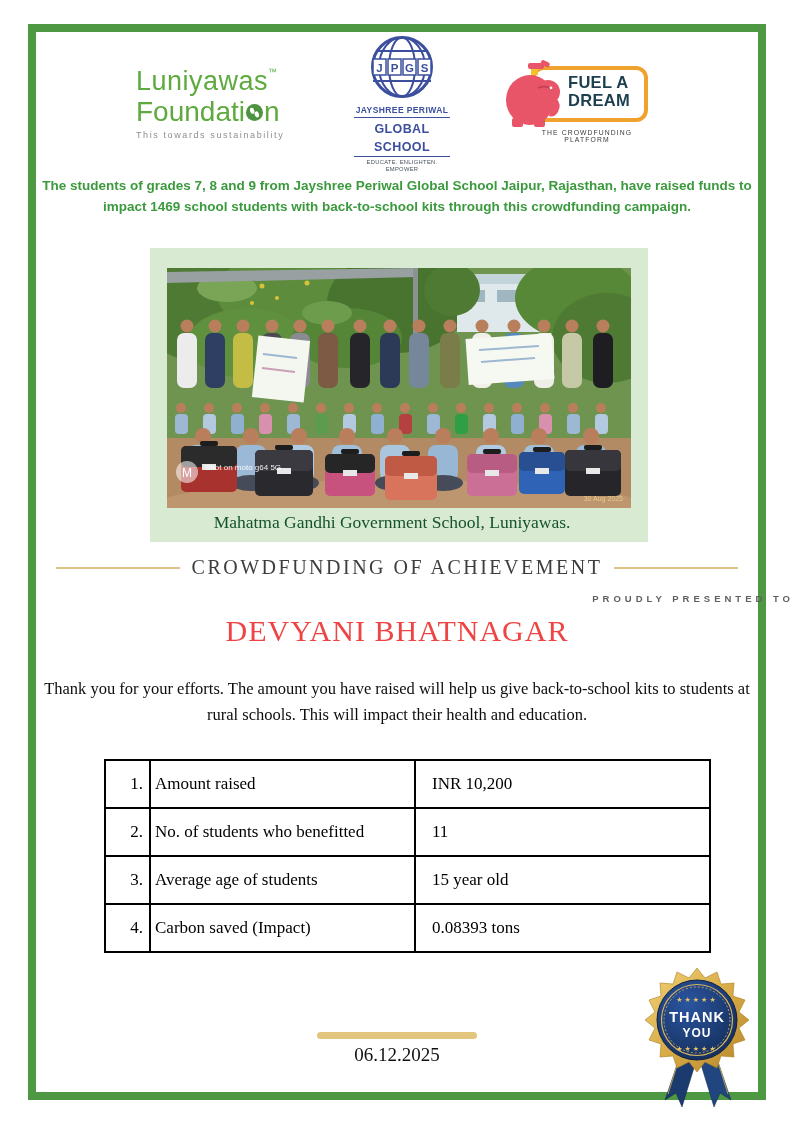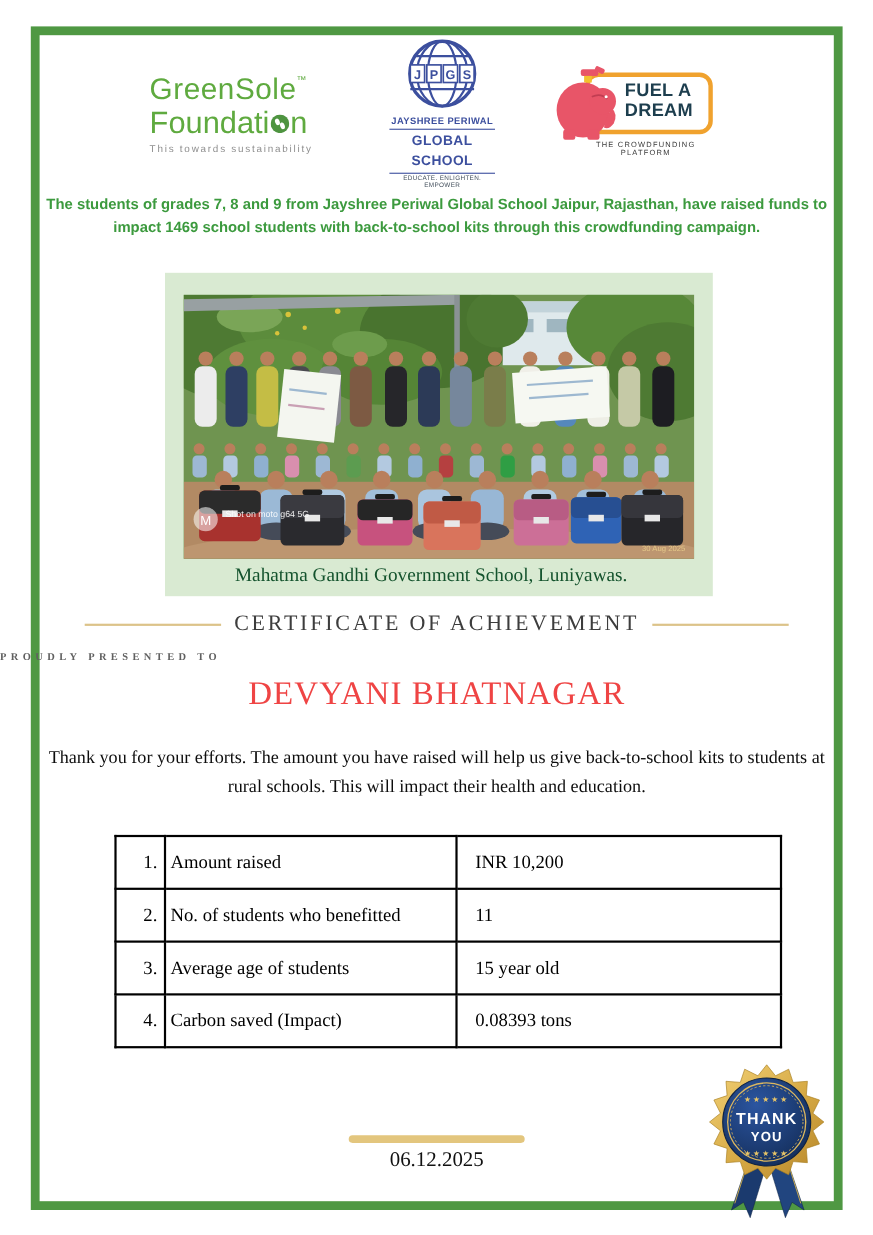--- a/index.html
+++ b/index.html
@@ -37,22 +37,22 @@
 
   
   .photo-card{position:absolute;top:248px;left:150px;width:498px;height:294px;background:#d9ead2;}
   .photo-frame{position:absolute;left:17px;top:20px;width:464px;height:240px;overflow:hidden;background:#6f9450;}
   .photo-caption{position:absolute;left:0;right:14px;top:264px;text-align:center;font-size:17.5px;color:#14532d;}
 
   
   .title-row{position:absolute;top:556px;left:0;right:0;display:flex;align-items:center;justify-content:center;gap:12px;}
   .title-line{width:124px;height:2px;background:#dcc389;}
   .title-text{font-size:20px;letter-spacing:2.5px;color:#3d3d3d;}
-  .presented{position:absolute;top:593px;left:0;right:0;text-align:left;
-    font-family:Liberation Serif, serif;font-size:9.5px;letter-spacing:4px;color:#606060;font-weight:600;}
+  .presented{position:absolute;top:593px;left:0;right:0;text-align:right;
+    font-family:Liberation Sans, sans-serif;font-size:9.5px;letter-spacing:4px;color:#606060;font-weight:600;}
   .recipient{position:absolute;top:614px;left:0;right:0;text-align:center;
     font-size:30px;color:#ef4444;letter-spacing:1px;}
   .message{position:absolute;top:676px;left:30px;right:30px;text-align:center;
     font-size:16.5px;line-height:1.6;color:#0d0d0d;}
 
   
   .info-table{position:absolute;top:759px;left:104px;border-collapse:collapse;font-size:17px;color:#000;}
   .info-table td{border:2px solid #000;height:44px;vertical-align:middle;}
   .col-num{width:36px;text-align:right;padding-right:6px;}
   .col-label{width:258px;padding-left:4px;}
@@ -68,21 +68,21 @@
 </head>
 <body>
 
 <div class="page">
 
   <div class="border-frame"></div>
 
   <div class="logos-row">
 
     <div class="gs-logo">
-      <div class="gs-line1"><span>GreenSole</span><span class="gs-tm">™</span></div>
+      <div class="gs-line1"><span>Luniyawas</span><span class="gs-tm">™</span></div>
       <div class="gs-line2">
         <span>Foundati</span>
           <span class="gs-footprint"><svg width="17" height="17" viewBox="0 0 17 17">
               <circle cx="8.5" cy="8.5" r="8.5" fill="#4e9440"></circle>
               <ellipse cx="6.2" cy="6.8" rx="2.1" ry="3.1" fill="#fff" transform="rotate(-18 6.2 6.8)"></ellipse>
               <ellipse cx="10.8" cy="10.4" rx="2.1" ry="3.1" fill="#fff" transform="rotate(-18 10.8 10.4)"></ellipse>
             </svg></span>
           <span>n</span>
       </div>
       <div class="gs-tagline">This towards sustainability</div>
@@ -305,21 +305,21 @@
         <text x="20" y="209" font-family="Liberation Sans, sans-serif" font-size="12" fill="#ffffff" text-anchor="middle">M</text>
         <text x="38" y="202" font-family="Liberation Sans, sans-serif" font-size="8" fill="#ffffff" opacity="0.9">Shot on moto g64 5G</text>
         <text x="456" y="233" font-family="Liberation Sans, sans-serif" font-size="7" fill="#e5c98a" text-anchor="end">30 Aug 2025</text>
       </svg>
     </div>
     <div class="photo-caption">Mahatma Gandhi Government School, Luniyawas.</div>
   </div>
 
   <div class="title-row">
     <div class="title-line"></div>
-    <div class="title-text">CERTIFICATE OF ACHIEVEMENT</div>
+    <div class="title-text">CROWDFUNDING OF ACHIEVEMENT</div>
     <div class="title-line"></div>
   </div>
   <div class="presented">PROUDLY PRESENTED TO</div>
   <div class="recipient">DEVYANI BHATNAGAR</div>
   <div class="message">Thank you for your efforts. The amount you have raised will help us give back-to-school kits to students at rural schools. This will impact their health and education.</div>
 
   <table class="info-table">
     <tbody>
       <tr>
         <td class="col-num">1.</td>

